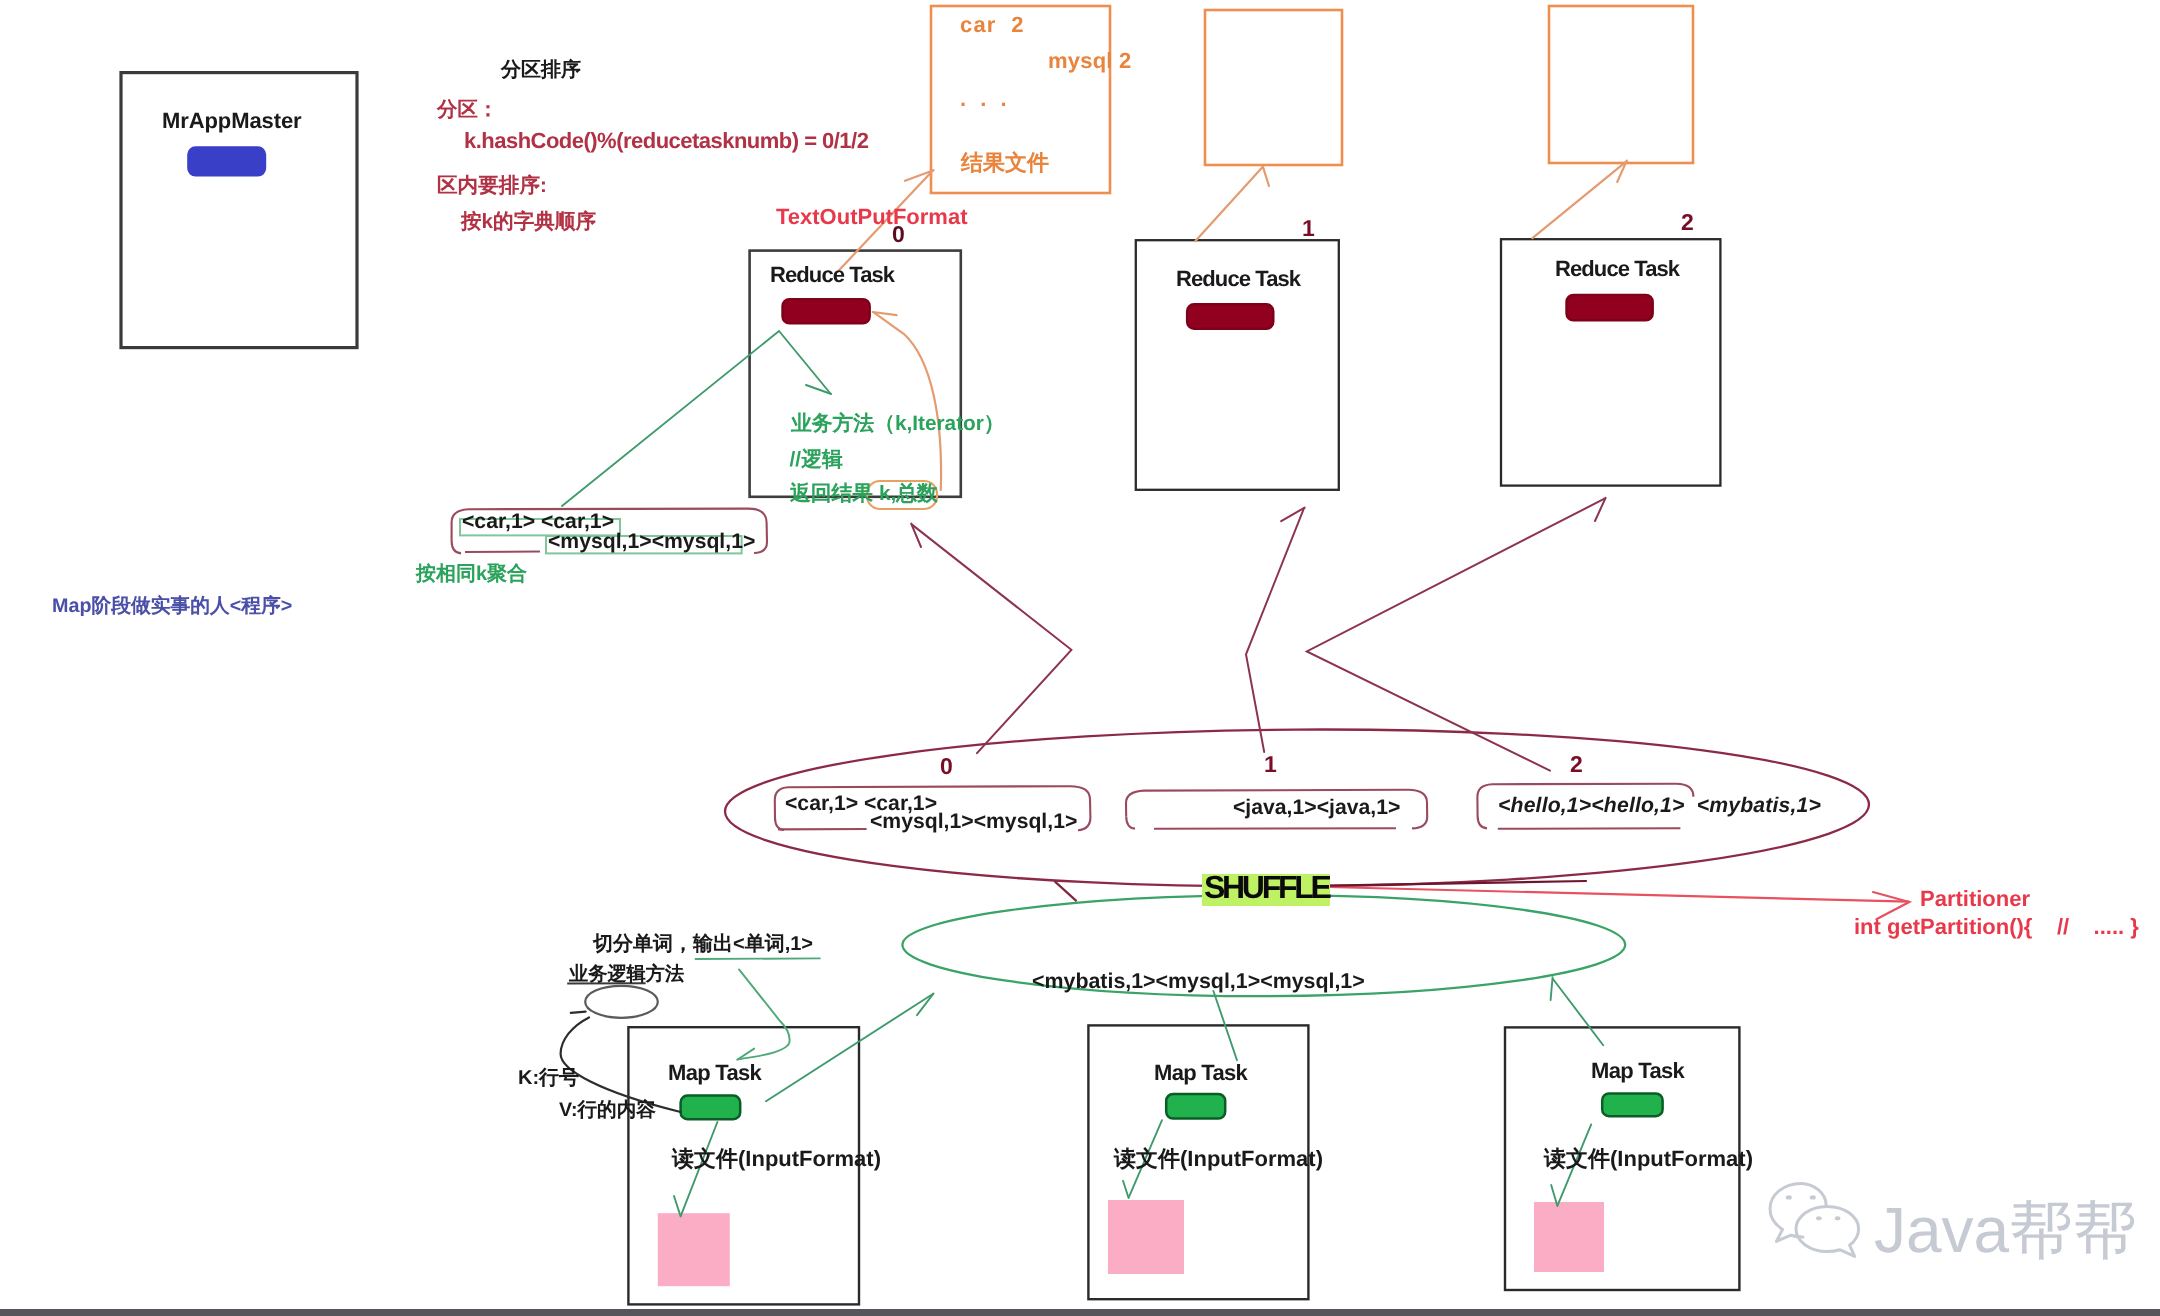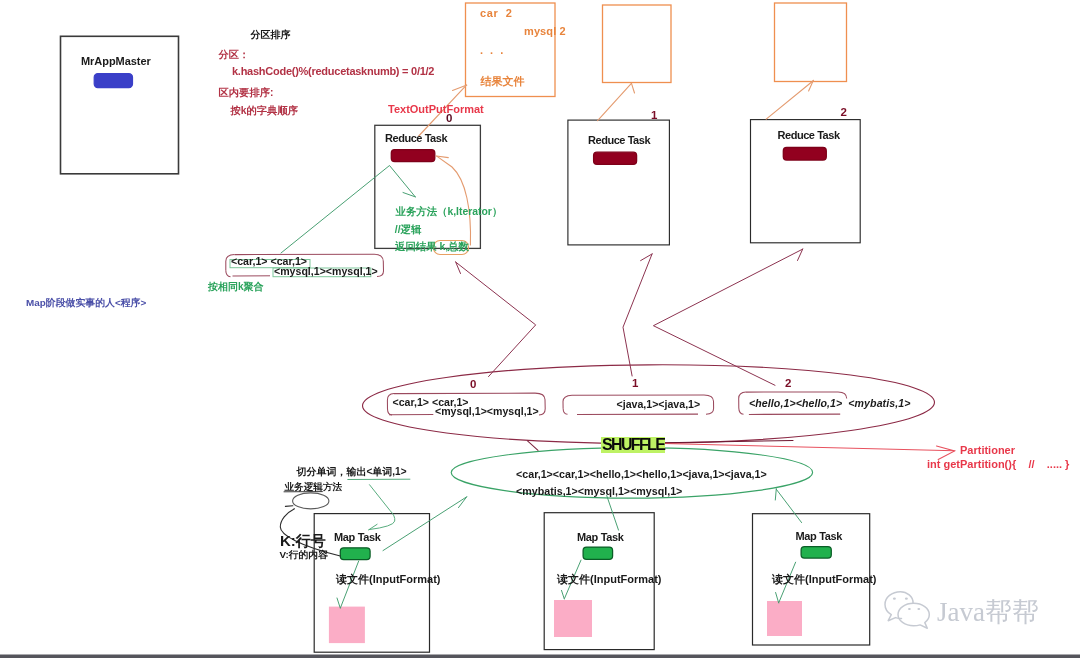--- a/index.html
+++ b/index.html
@@ -239,33 +239,32 @@
   <div class="lbl" style="left:470px;top:377.5px;font-size:11.5px;color:#7a0d26;">0</div>
   <div class="lbl" style="left:632px;top:376.5px;font-size:11.5px;color:#7a0d26;">1</div>
   <div class="lbl" style="left:785px;top:376.5px;font-size:11.5px;color:#7a0d26;">2</div>
 
   <div class="lbl" style="left:392.5px;top:395.5px;font-size:10.6px;color:#1a1a1a;">&lt;car,1&gt; &lt;car,1&gt;</div>
   <div class="lbl" style="left:435px;top:404.5px;font-size:10.6px;color:#1a1a1a;">&lt;mysql,1&gt;&lt;mysql,1&gt;</div>
   <div class="lbl" style="left:578.5px;top:398px;font-size:10.6px;color:#1a1a1a;margin-left:38px;">&lt;java,1&gt;&lt;java,1&gt;</div>
   <div class="lbl" style="left:749px;top:396.5px;font-size:10.6px;color:#1a1a1a;white-space:pre;letter-spacing:0.08px;font-style:italic;">&lt;hello,1&gt;&lt;hello,1&gt;  &lt;mybatis,1&gt;</div>
 
   <div class="lbl" style="left:601px;top:437px;font-size:16px;color:#0a0a0a;letter-spacing:-1.65px;background:#bef264;padding:1px 1px 2px 1px;line-height:13px;">SHUFFLE</div>
-  <div class="lbl" style="left:516px;top:468px;font-size:10.7px;color:#1a1a1a;">&lt;car,1&gt;&lt;car,1&gt;&lt;hello,1&gt;&lt;hello,1&gt;&lt;java,1&gt;&lt;java,1&gt;</div>
   <div class="lbl" style="left:516px;top:485px;font-size:10.7px;color:#1a1a1a;">&lt;mybatis,1&gt;&lt;mysql,1&gt;&lt;mysql,1&gt;</div>
 
   <div class="lbl" style="left:960px;top:444px;font-size:11px;color:#e8384a;">Partitioner</div>
   <div class="lbl" style="left:927px;top:457.5px;font-size:11px;color:#e8384a;white-space:pre;">int getPartition(){    //    ..... }</div>
 
   <div class="lbl" style="left:296.5px;top:464.5px;font-size:10px;color:#1a1a1a;">切分单词，输出&lt;单词,1&gt;</div>
   <div class="lbl" style="left:284.5px;top:480.5px;font-size:9.6px;color:#1a1a1a;">业务逻辑方法</div>
-  <div class="lbl" style="left:248px;top:532px;font-size:15px;color:#1a1a1a;padding-left:32px;">K:行号</div>
+  <div class="lbl" style="left:227px;top:532px;font-size:10px;color:#1a1a1a;padding-left:32px;">K:行号</div>
   <div class="lbl" style="left:242.5px;top:548.5px;font-size:9.8px;color:#1a1a1a;margin-left:37px;">V:行的内容</div>
 
   <div class="lbl" style="left:334px;top:531px;font-size:11px;color:#1a1a1a;letter-spacing:-0.35px;">Map Task</div>
   <div class="lbl" style="left:336px;top:572px;font-size:11px;color:#1a1a1a;">读文件(InputFormat)</div>
   <div class="lbl" style="left:577px;top:531px;font-size:11px;color:#1a1a1a;letter-spacing:-0.35px;">Map Task</div>
   <div class="lbl" style="left:557px;top:572px;font-size:11px;color:#1a1a1a;">读文件(InputFormat)</div>
   <div class="lbl" style="left:795.5px;top:530px;font-size:11px;color:#1a1a1a;letter-spacing:-0.35px;">Map Task</div>
   <div class="lbl" style="left:772px;top:572px;font-size:11px;color:#1a1a1a;">读文件(InputFormat)</div>
 
-  <div class="lbl" style="left:937px;top:594px;font-size:27px;color:#c6cad2;font-weight:normal;font-family:Liberation Serif, serif;">Java帮帮</div>
+  <div class="lbl" style="left:937px;top:594px;font-size:32px;color:#c6cad2;font-weight:normal;">Java帮帮</div>
 
 </div>
 
 </body></html>

